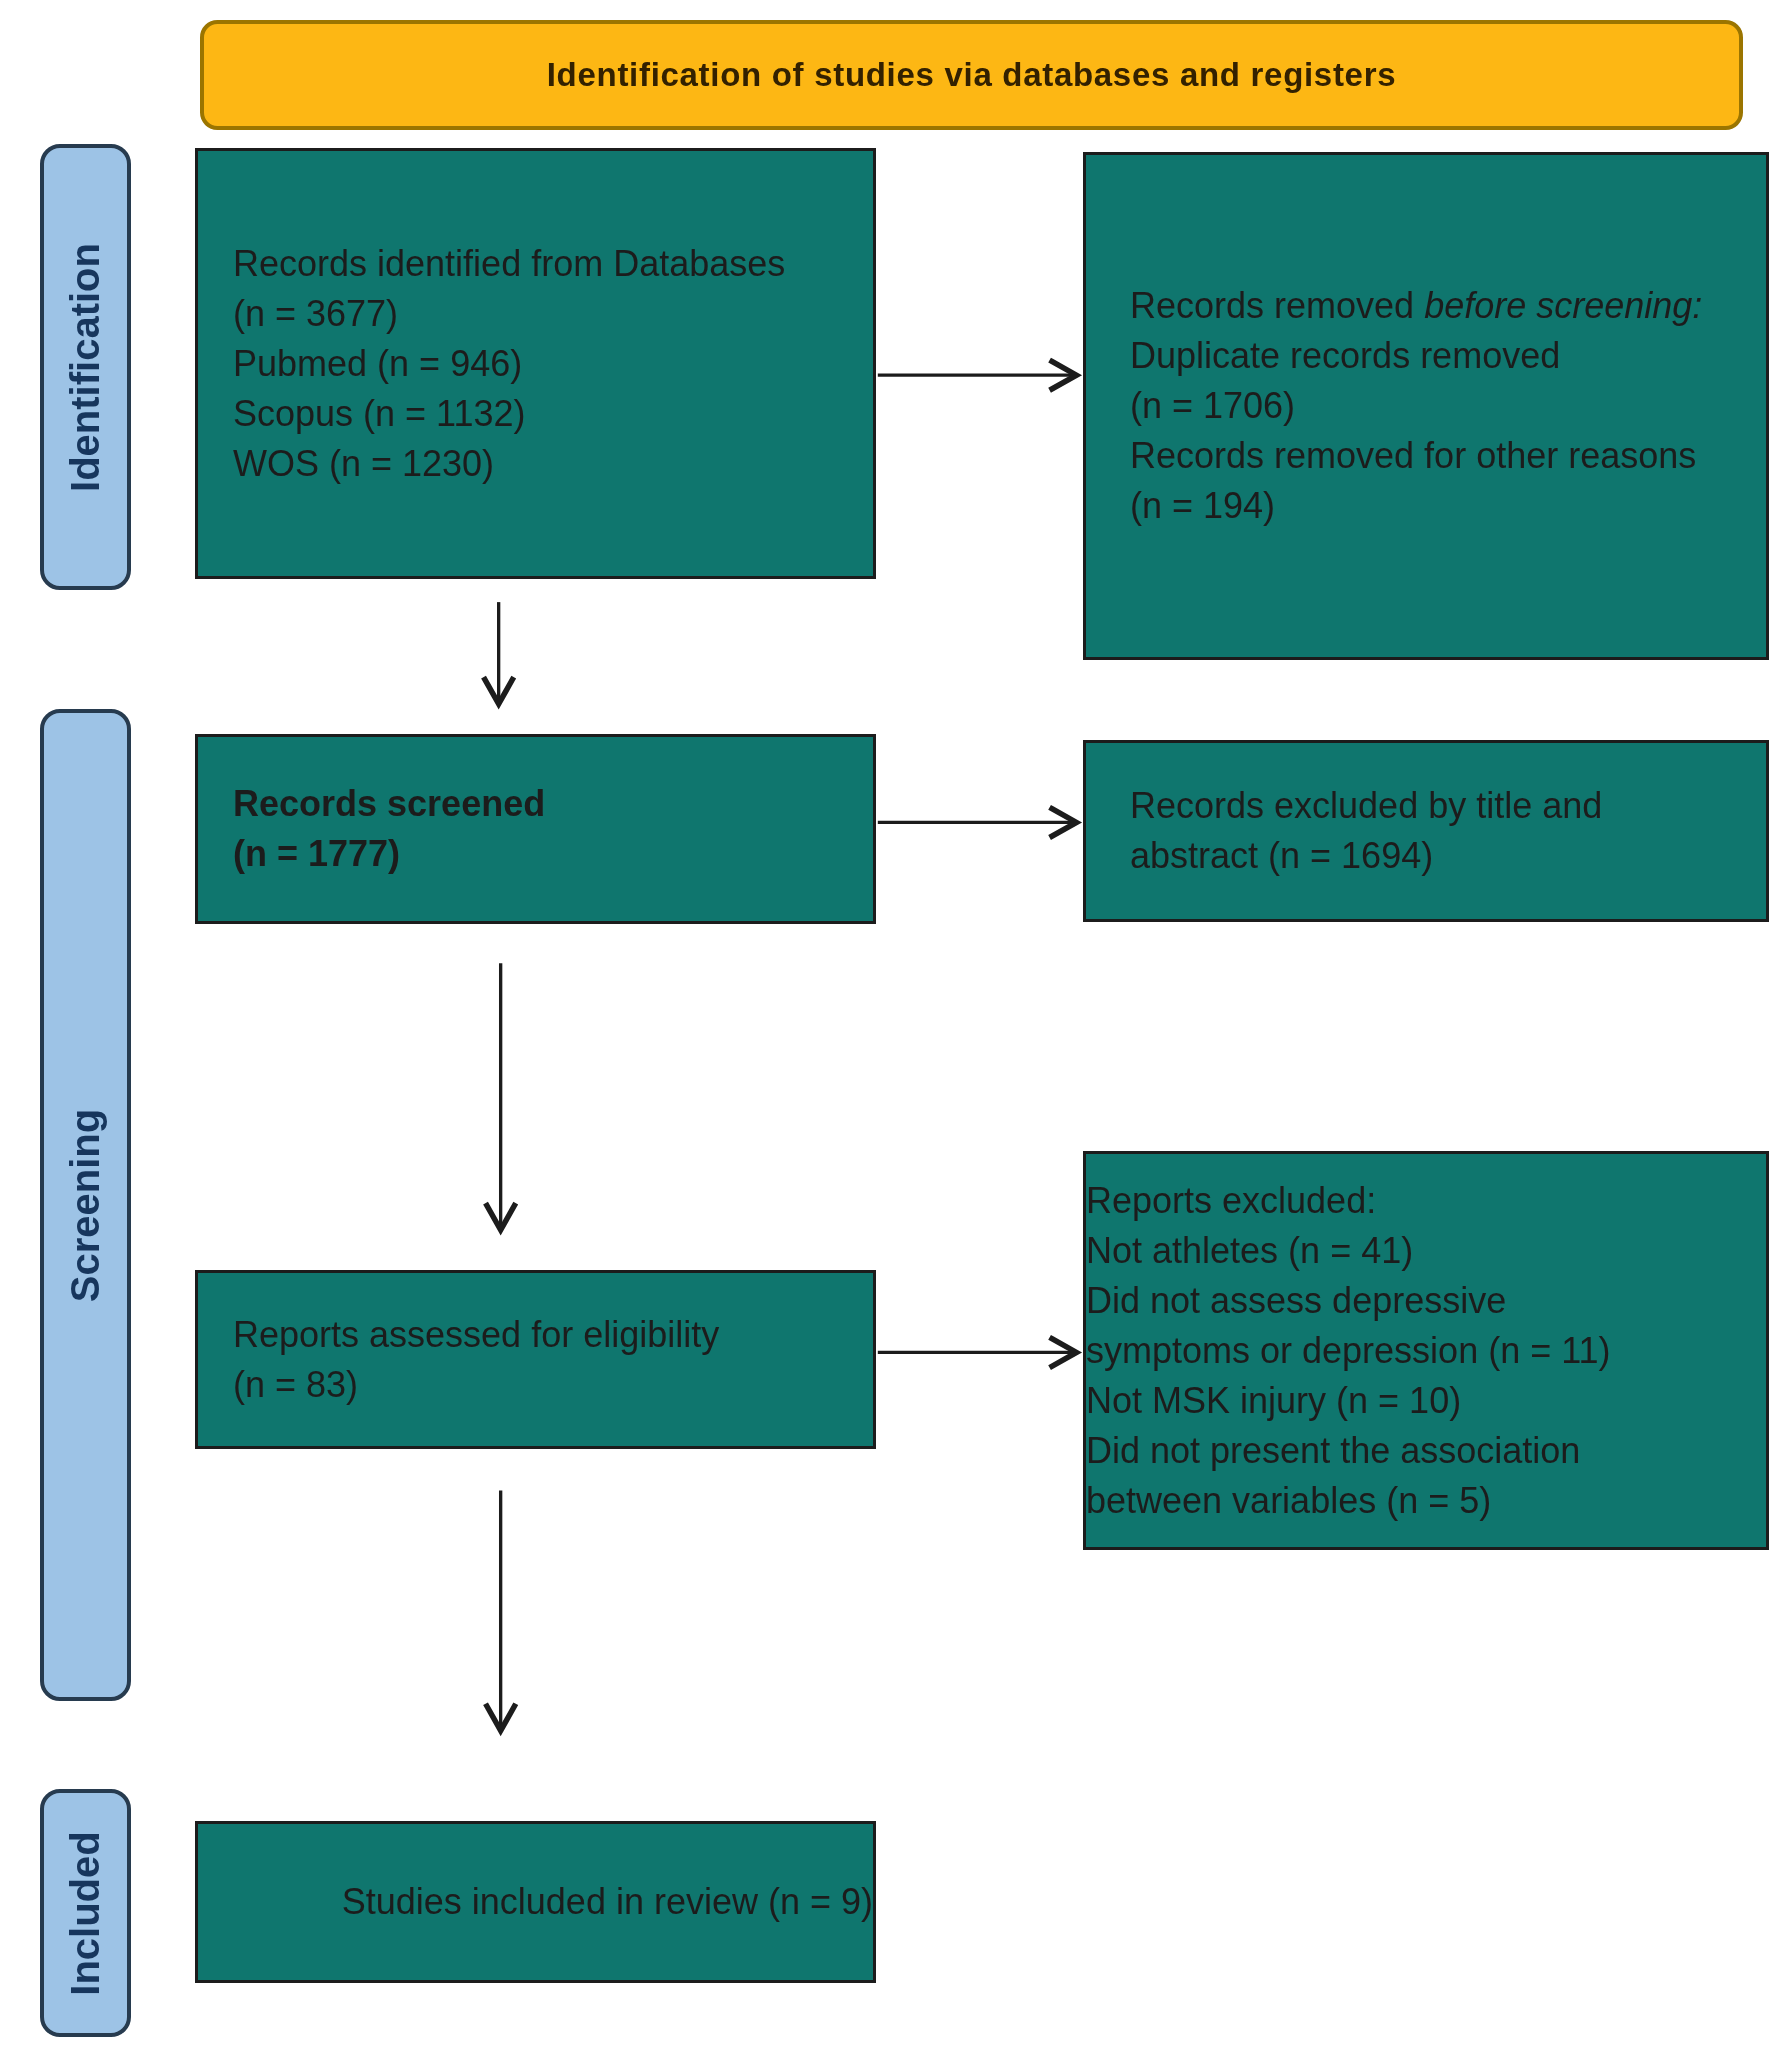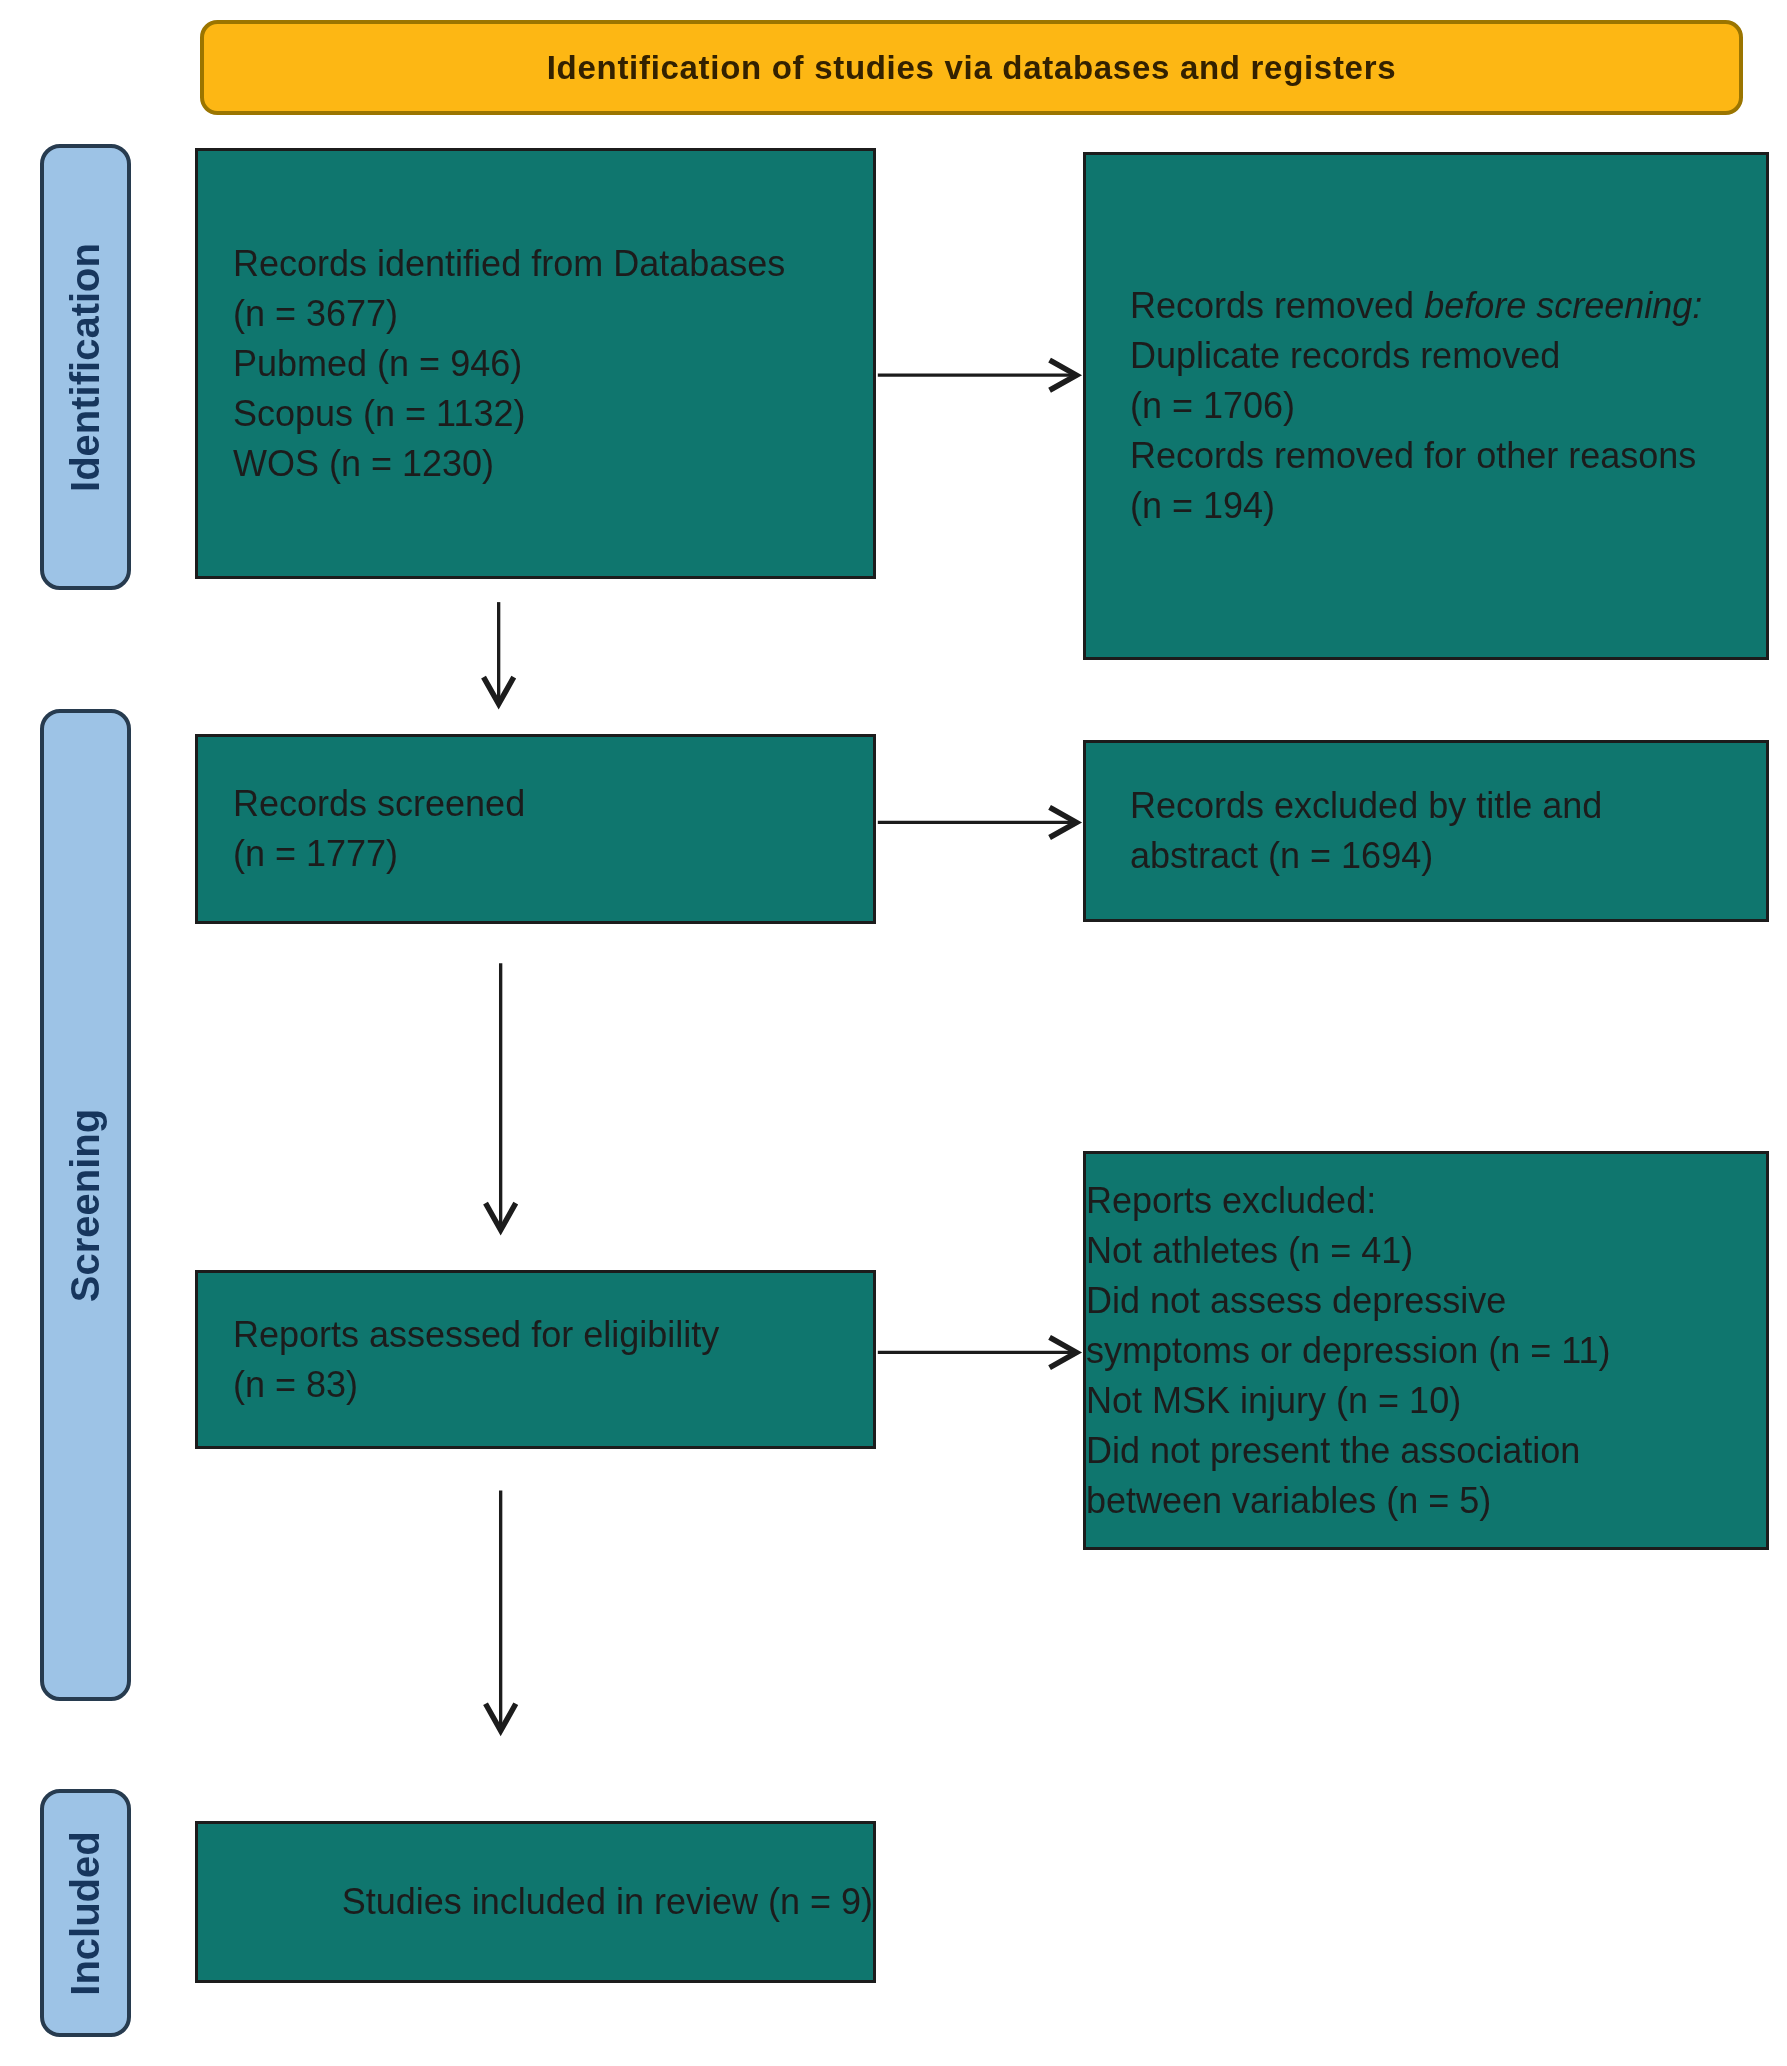--- a/index.html
+++ b/index.html
@@ -10,21 +10,21 @@
     background: #ffffff;
     font-family: "Liberation Sans", sans-serif;
     color: #1c1c1c;
     overflow: hidden;
   }
 
   
   .banner {
     position: absolute;
     left: 200px; top: 20px;
-    width: 1543px; height: 95px;
+    width: 1543px; height: 110px;
     background: #FDB714;
     border: 4px solid #9B7500;
     border-radius: 17.4px;
     box-sizing: border-box;
     display: flex; align-items: center; justify-content: center;
     font-size: 33px; font-weight: bold; color: #332100;
     letter-spacing: 0.7px;
   }
 
   
@@ -54,21 +54,21 @@
     border: 3.3px solid #1c1c1c;
     box-sizing: border-box;
     display: flex; flex-direction: column; justify-content: center;
     font-size: 36px; line-height: 50px; color: #1c1c1c;
   }
   .fbox .line { white-space: nowrap; }
   .fbox em { font-style: italic; }
 
   .box-records-identified { left: 195px;  top: 148px;  width: 681px; height: 431px; padding-left: 35px; }
   .box-records-removed    { left: 1083px; top: 152px;  width: 686px; height: 508px; padding-left: 44px; }
-  .box-records-screened   { left: 195px;  top: 734px; width: 681px; height: 190px; padding-left: 35px; }
+  .box-records-screened   { left: 195px;  top: 734px; width: 681px; height: 190px; padding-left: 35px; font-weight: bold; }
   .box-records-excluded   { left: 1083px; top: 740px; width: 686px; height: 182px; padding-left: 44px; }
   .box-reports-assessed   { left: 195px;  top: 1270px; width: 681px; height: 179px; padding-left: 35px; }
   .box-reports-excluded   { left: 1083px; top: 1151px; width: 686px; height: 399px; }
   .box-studies-included   { left: 195px;  top: 1821px; width: 681px; height: 162px; padding-left: 35px; align-items: flex-end; }
 
   .arrows { position: absolute; left: 0; top: 0; width: 1787px; height: 2066px; pointer-events: none; }
 </style>
 </head>
 <body>
 

